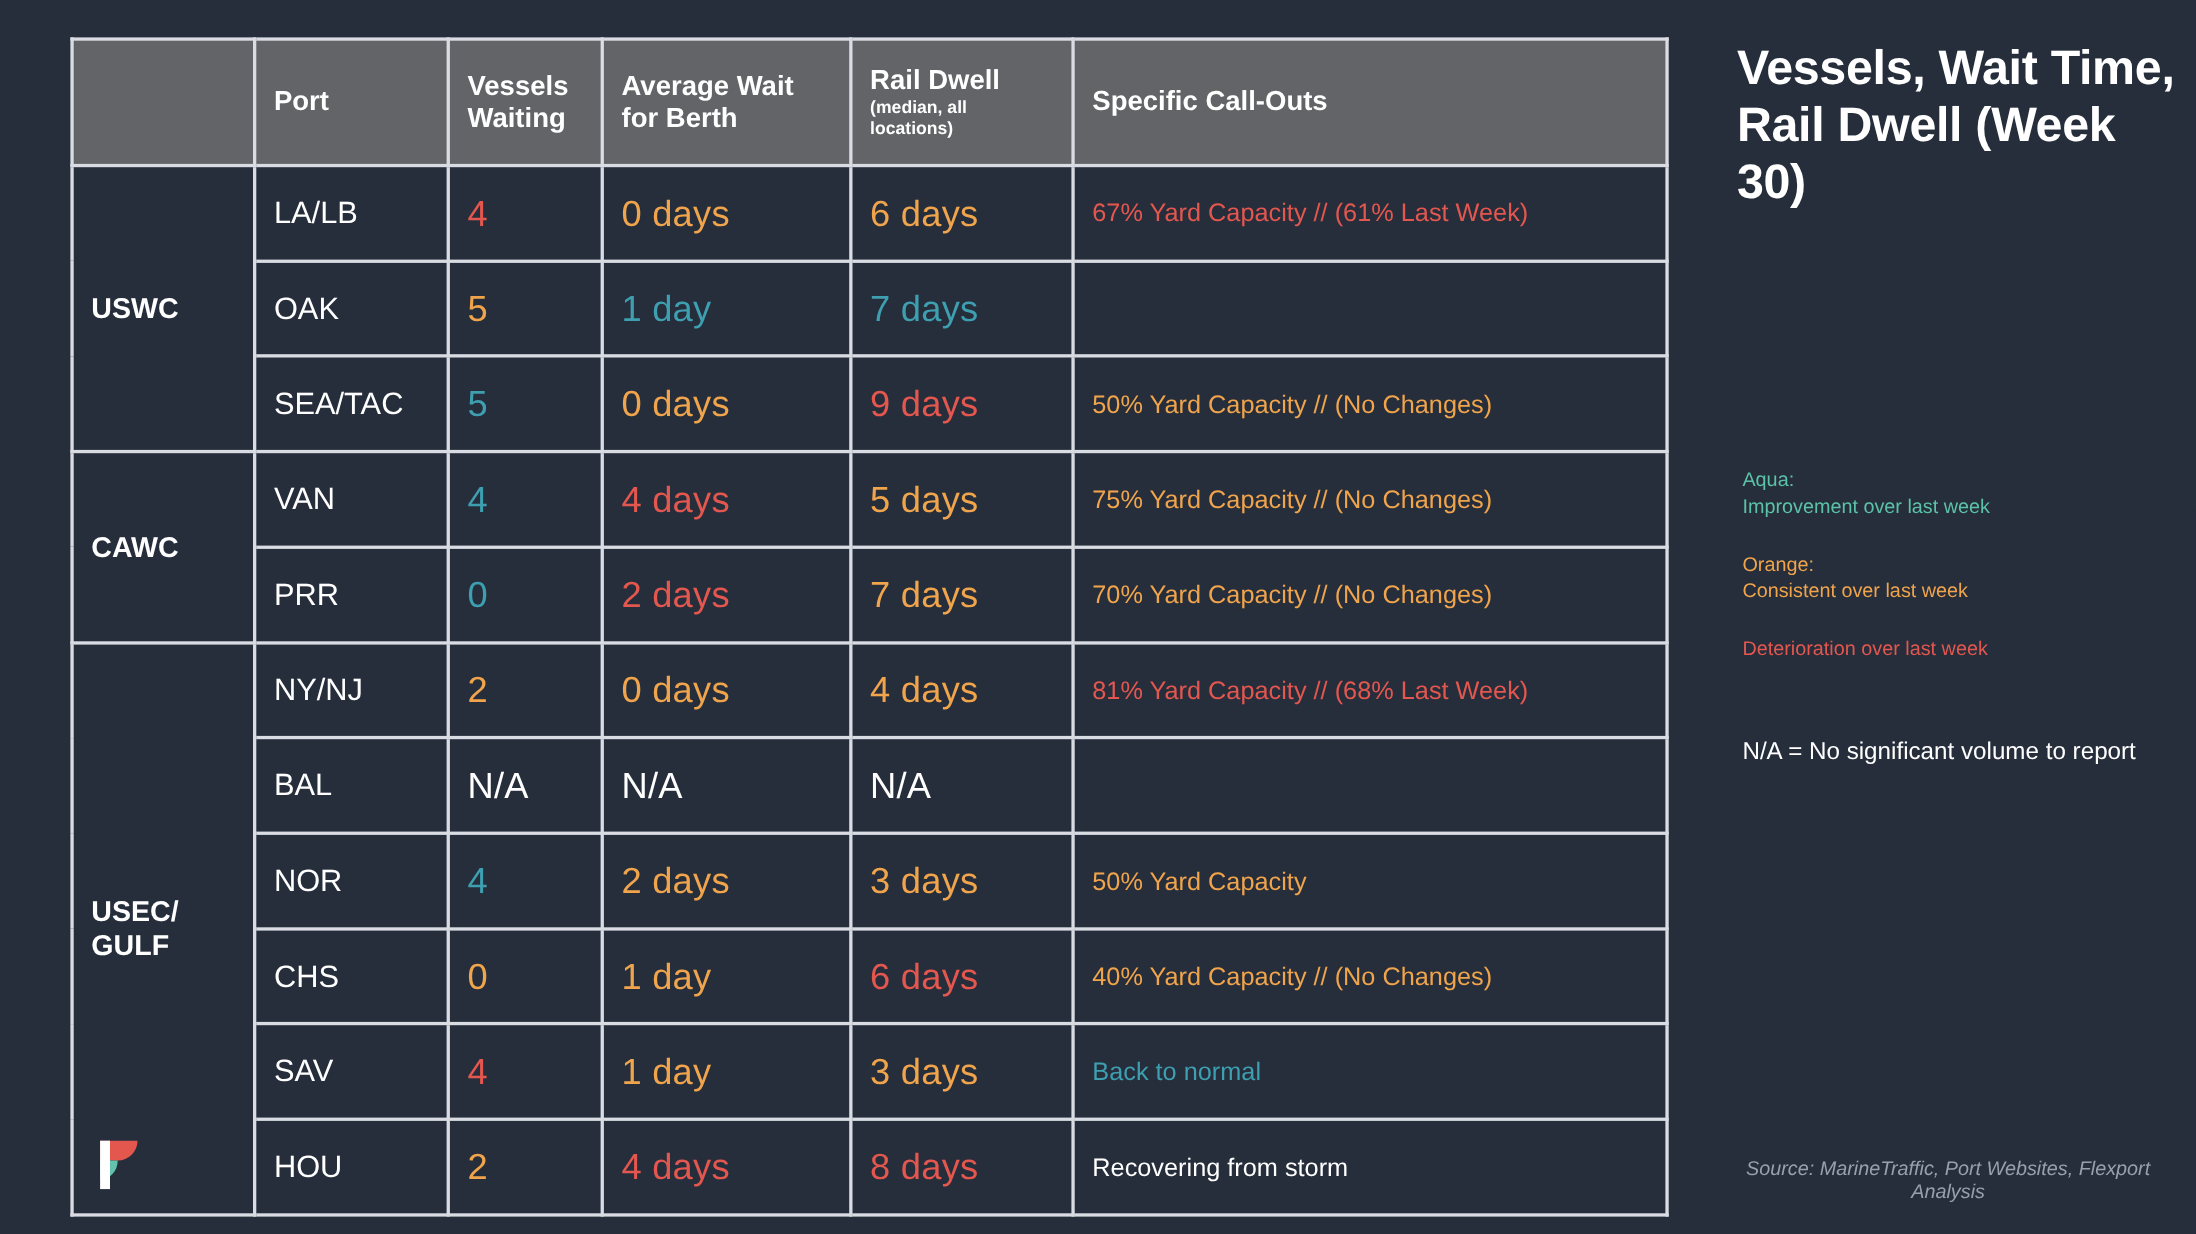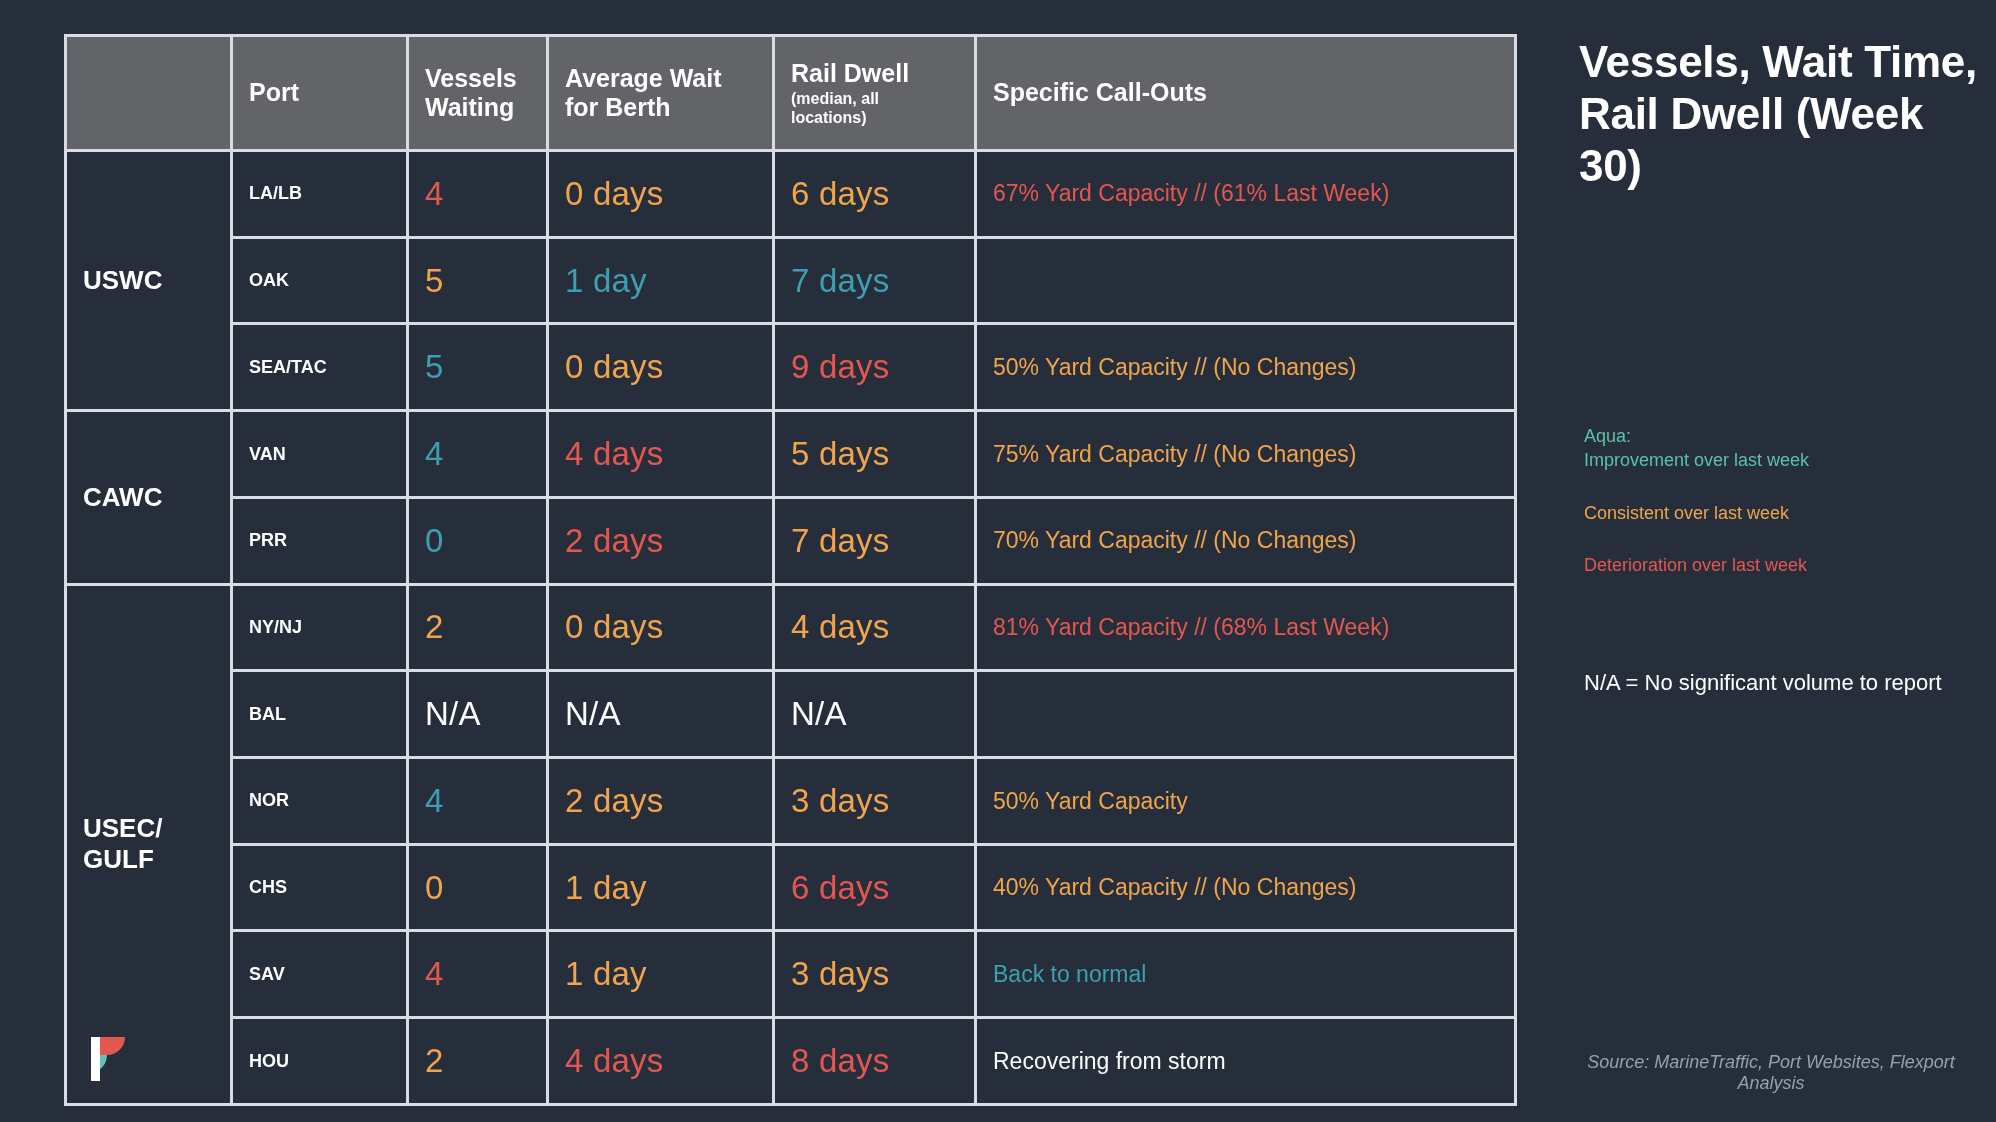--- a/index.html
+++ b/index.html
@@ -82,22 +82,22 @@
     font-weight: bold;
     color: #ffffff;
     text-align: left;
     vertical-align: middle;
     padding-left: 18px;
     line-height: 1.22;
   }
 
   
   td.port-cell {
-    font-size: 18px;
-    font-weight: bold;
+    font-size: 28px;
+    font-weight: normal;
     color: #ffffff;
     padding-left: 18px;
   }
 
   
   td.metric {
     font-size: 33px;
     font-weight: normal;
     padding-left: 18px;
     letter-spacing: 0.2px;
@@ -301,20 +301,21 @@
 
   <div class="side">
     <div class="side-title">Vessels, Wait Time, Rail Dwell (Week 30)</div>
 
     <div class="legend" id="legend">
         <div class="legend-item lg-aqua">
           <span class="lg-key">Aqua:</span>
           <span class="lg-desc">Improvement over last week</span>
         </div>
         <div class="legend-item lg-orange">
+          <span class="lg-key">Orange:</span>
           <span class="lg-desc">Consistent over last week</span>
         </div>
         <div class="legend-item lg-red">
           <span class="lg-desc">Deterioration over last week</span>
         </div>
       </div>
 
     <div class="na-note">N/A = No significant volume to report</div>
 
     <div class="source">Source: MarineTraffic, Port Websites, Flexport Analysis</div>

